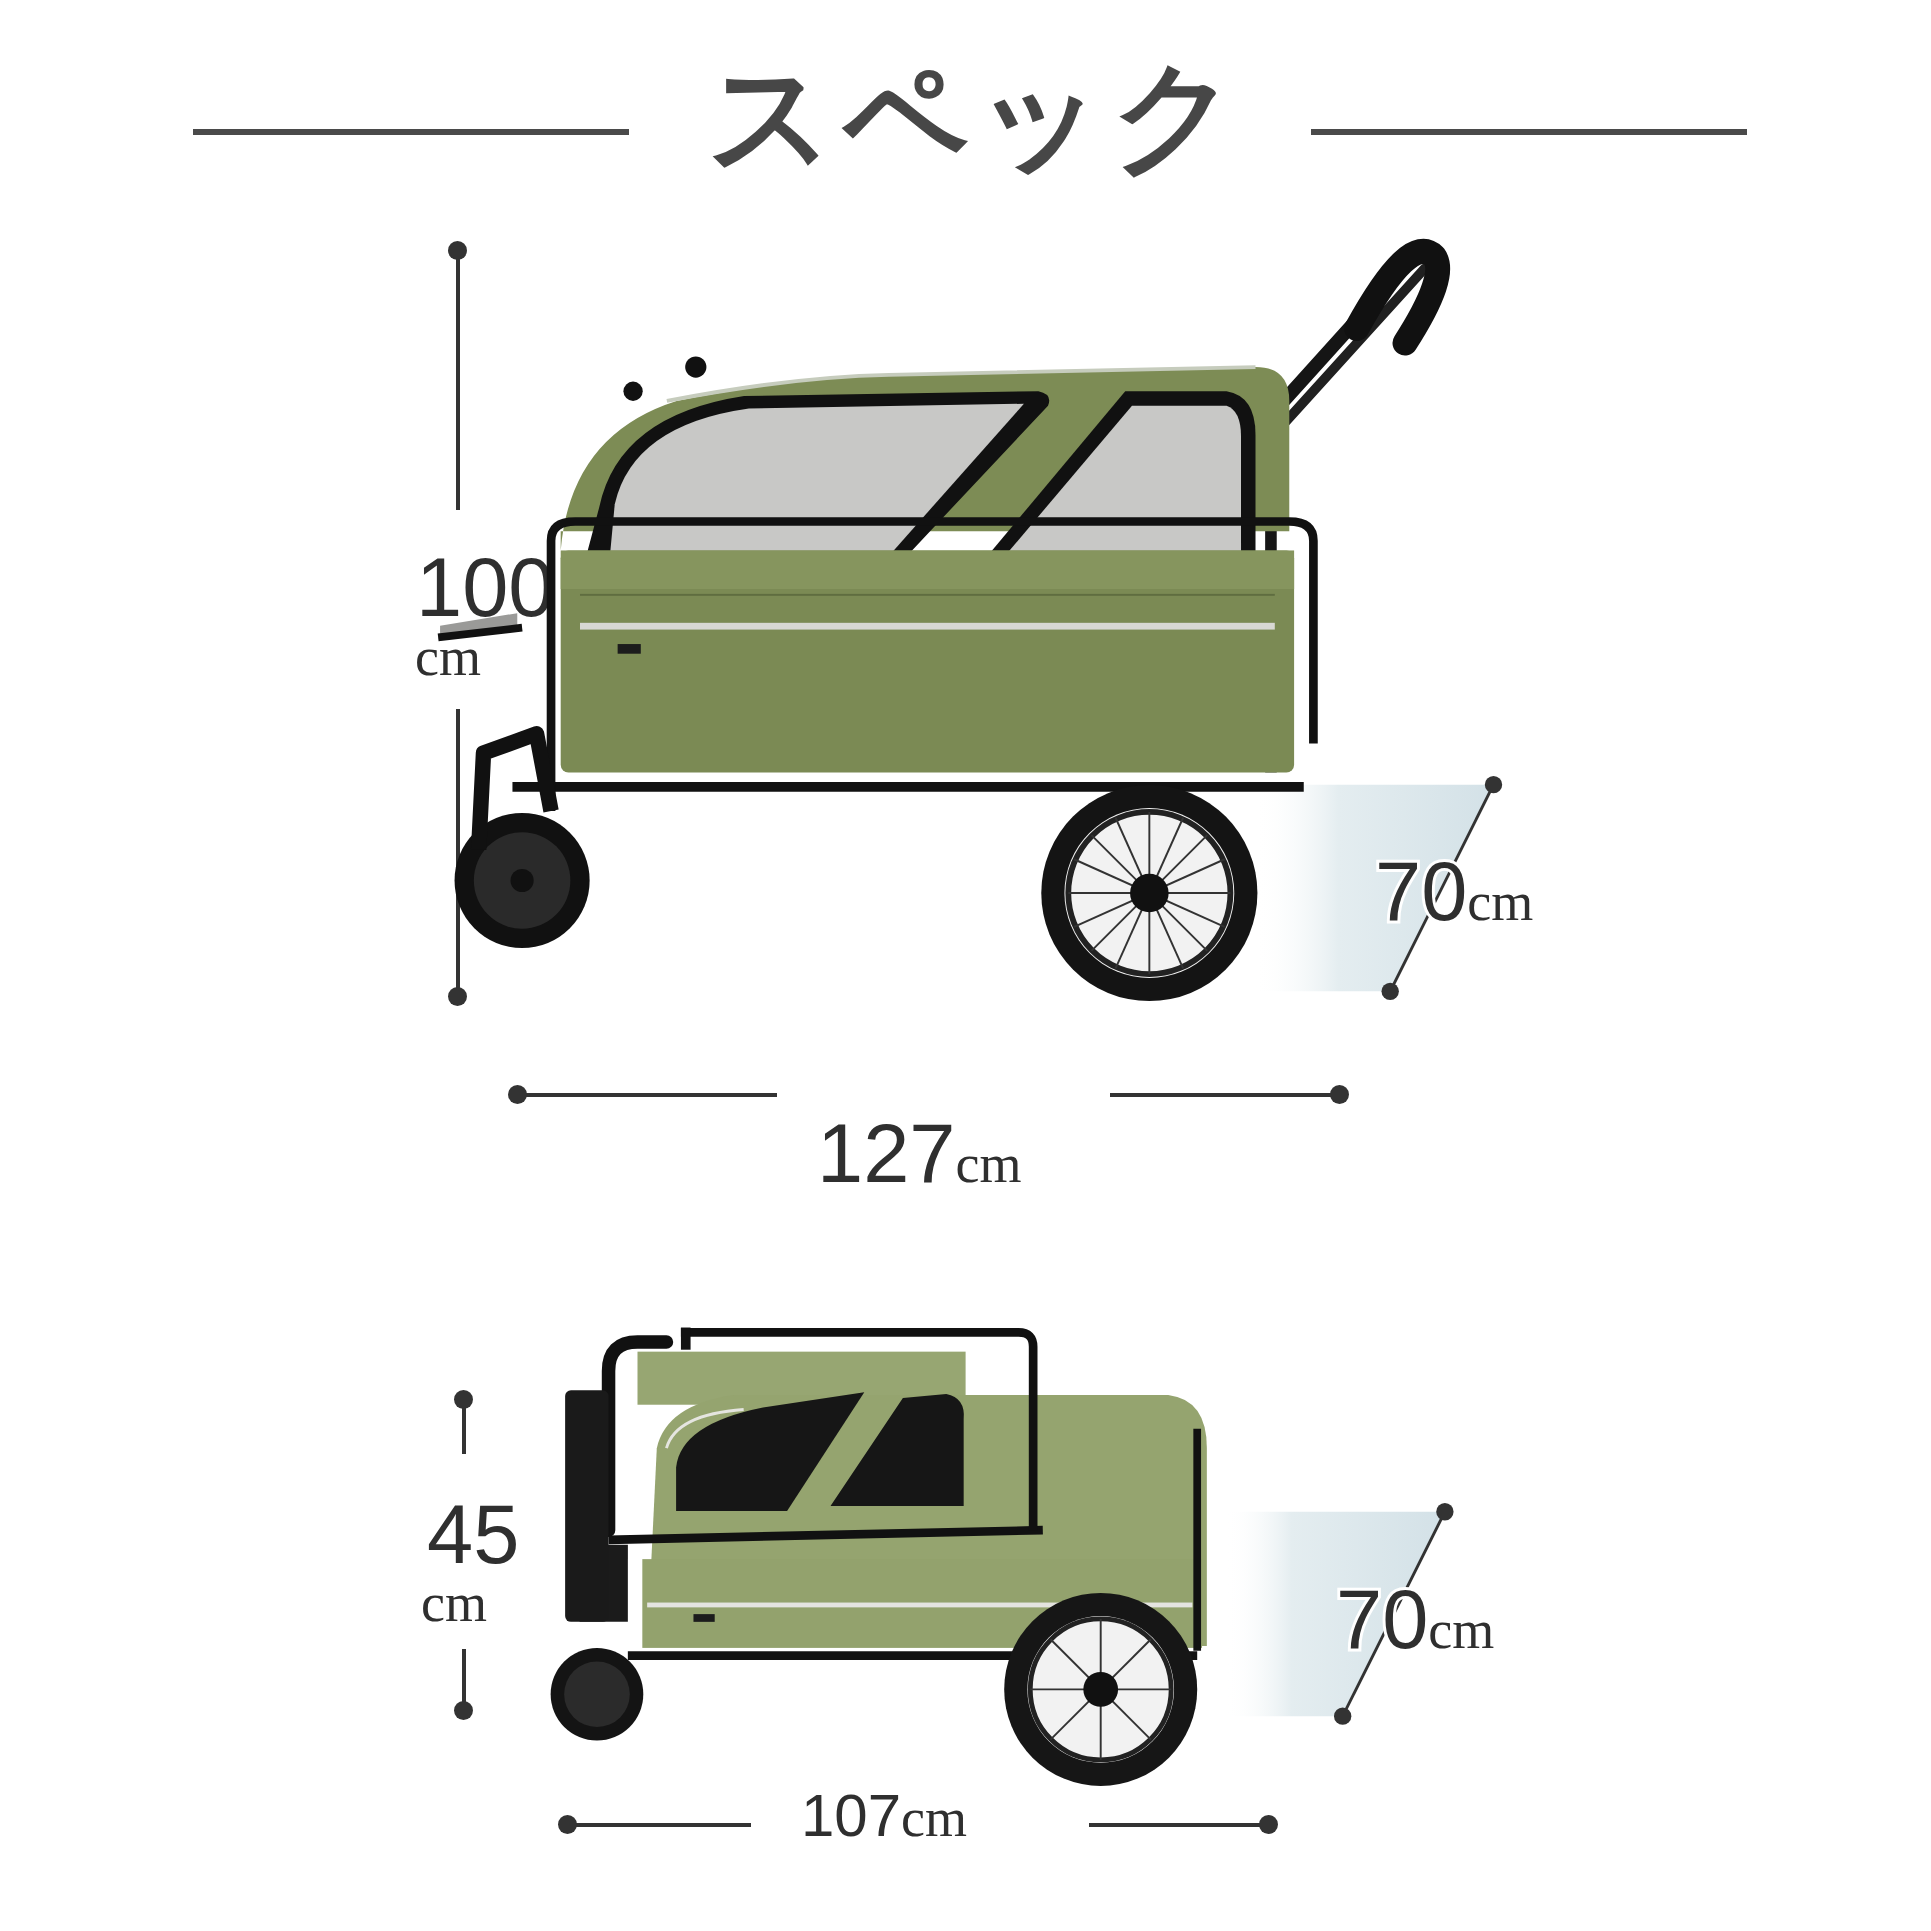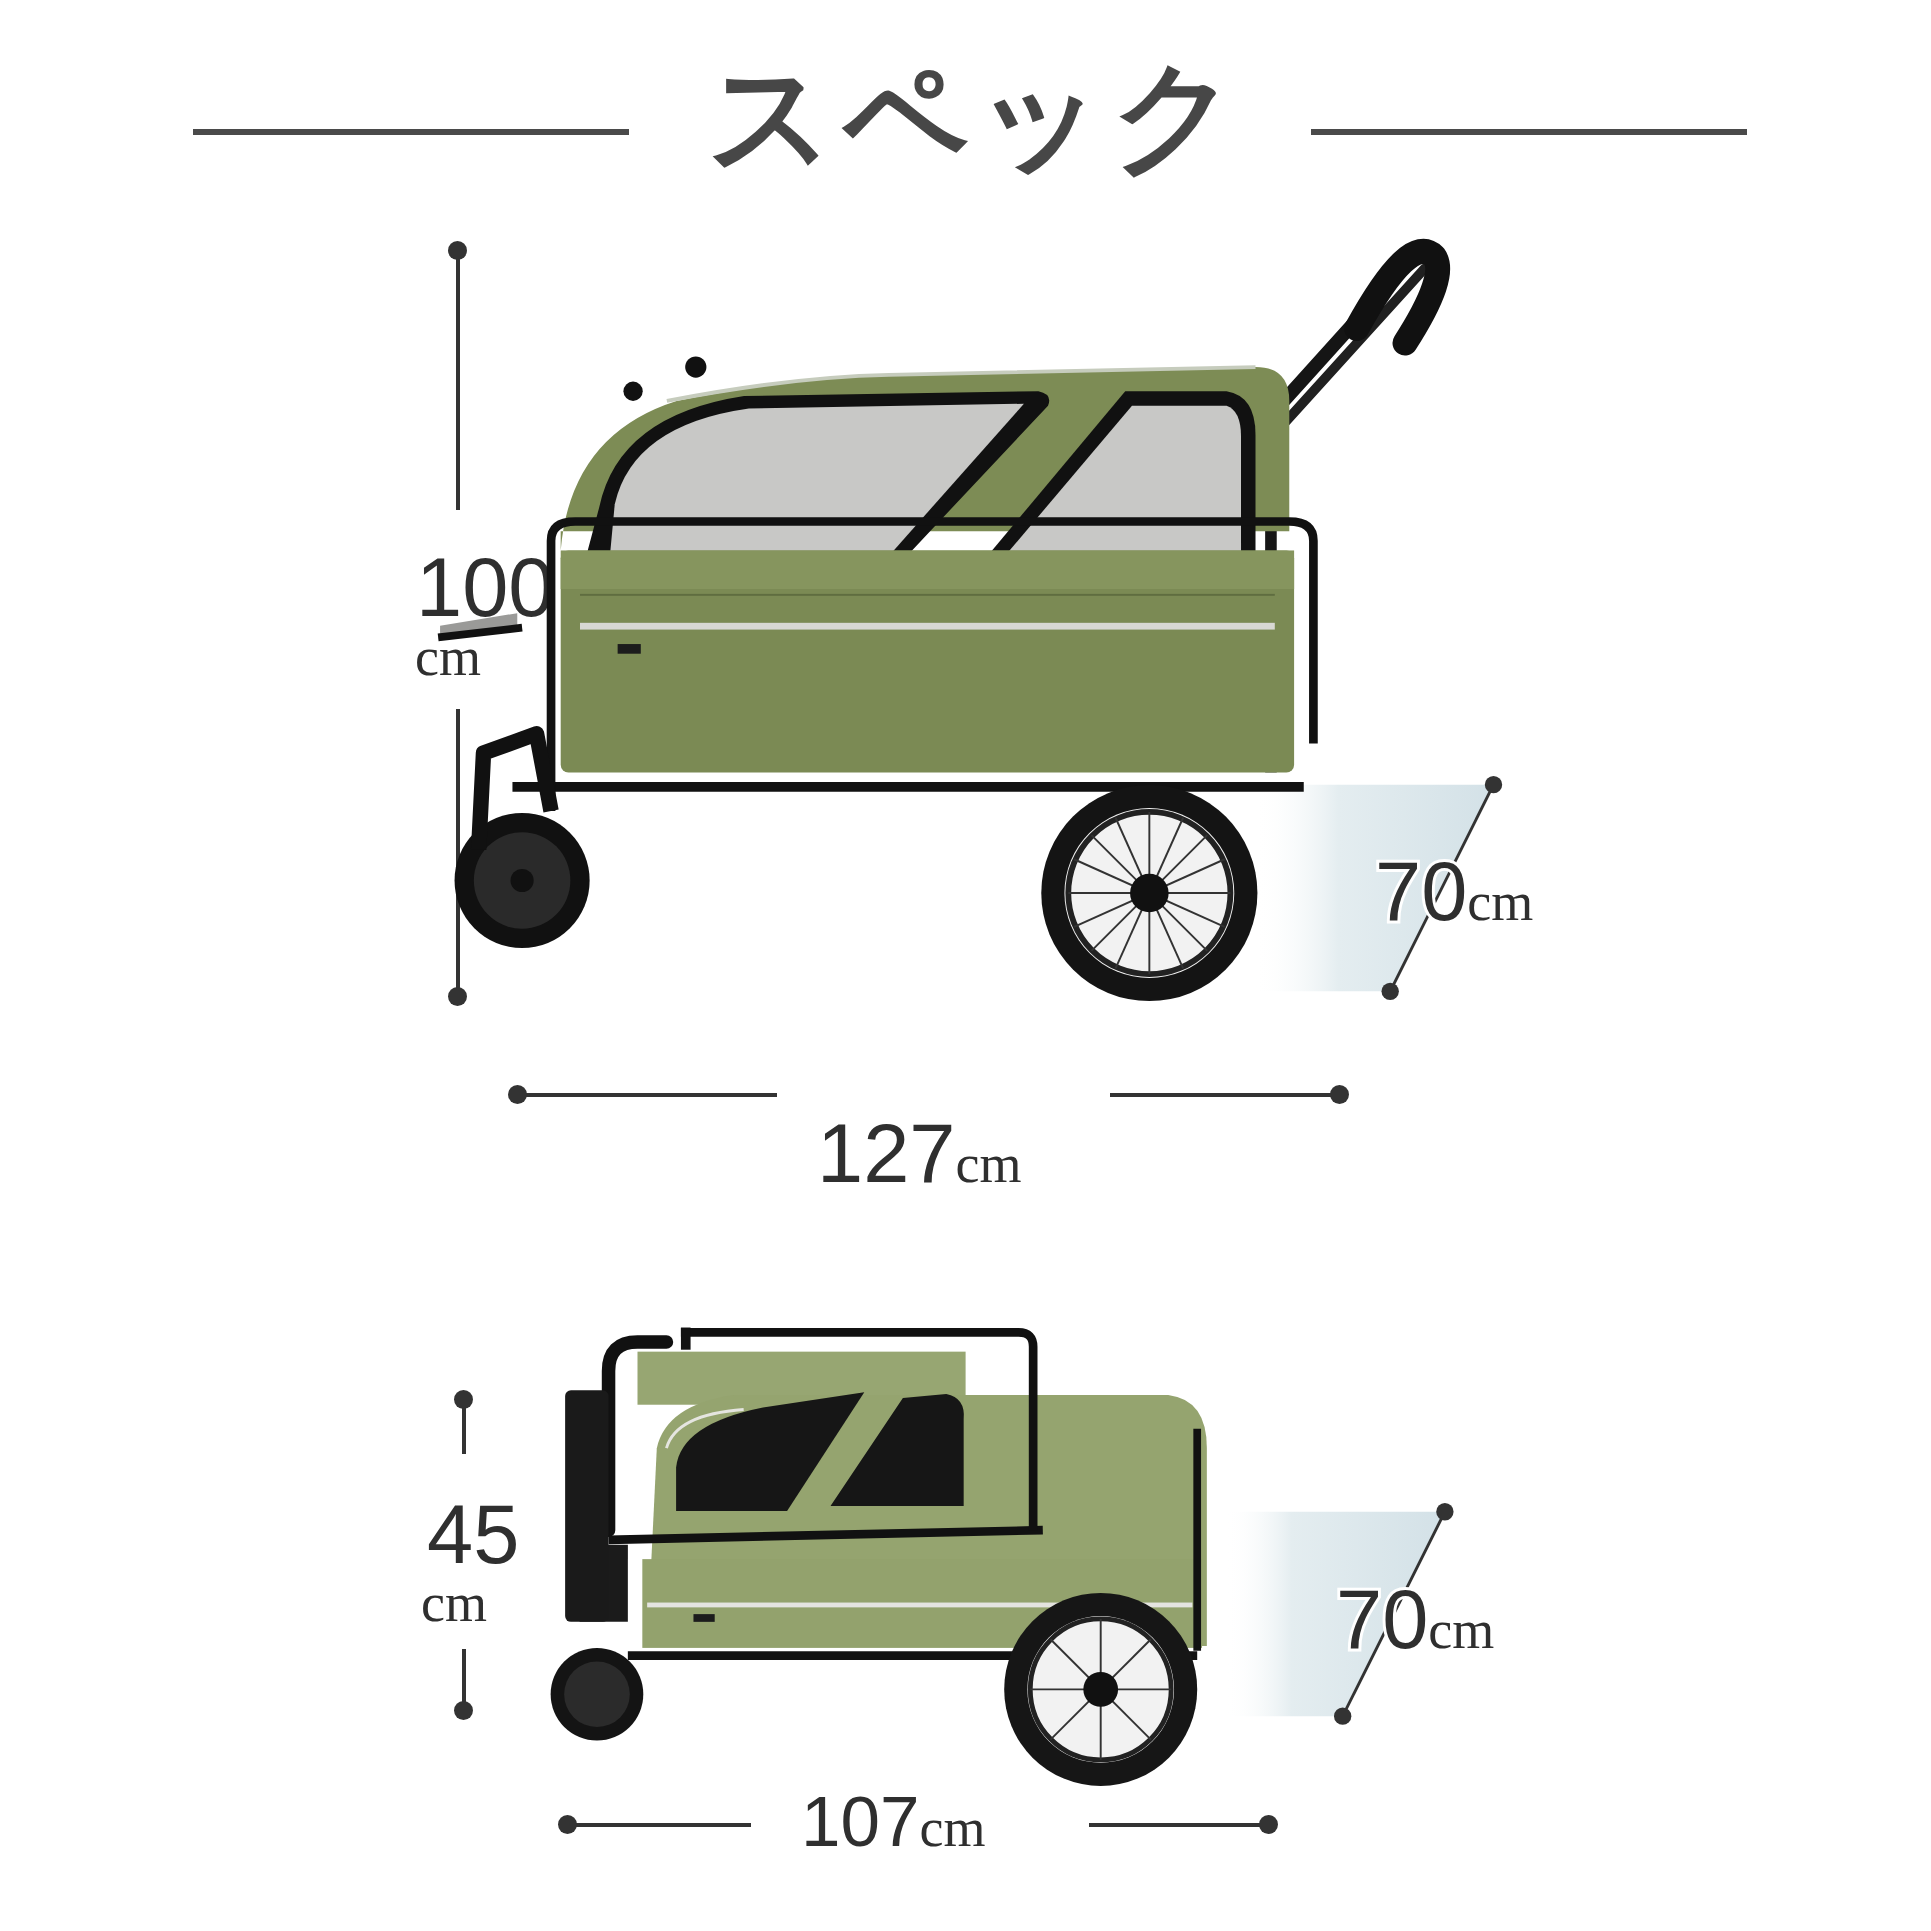--- a/index.html
+++ b/index.html
@@ -149,21 +149,21 @@
     </svg>
     <div class="num" style="left:1336px; top:1578px;">
       <span class="num-lg" style="font-size:83px; -webkit-text-stroke:5.8px #fff; paint-order:stroke fill;">70</span><span class="unit">cm</span>
     </div>
   </div>
 
   <div>
     <div class="dot" style="left:558px; top:1815px;"></div>
     <div class="hline" style="left:568px; top:1823px; height:3.9px; width:183px;"></div>
     <div class="num" style="left:801px; top:1786px;">
-      <span class="num-lg" style="font-size:71px;">107</span><span class="unit">cm</span>
+      <span class="num-lg" style="font-size:60px;">107</span><span class="unit">cm</span>
     </div>
     <div class="hline" style="left:1089px; top:1823px; height:3.9px; width:180px;"></div>
     <div class="dot" style="left:1259px; top:1815px;"></div>
   </div>
 
   <svg width="772" height="444" viewBox="0 0 800 460" style="left:541px; top:1313px;">
 
     <rect x="100" y="40" width="340" height="55" fill="#97a672"></rect>
     <path d="M120,140 Q130,95 200,85 L650,85 Q690,90 690,140 L690,345 L110,345 Z" fill="#95a46f"></path>
     <path d="M130,140 Q140,105 210,100" stroke="#e5e5e0" stroke-width="3" fill="none"></path>

